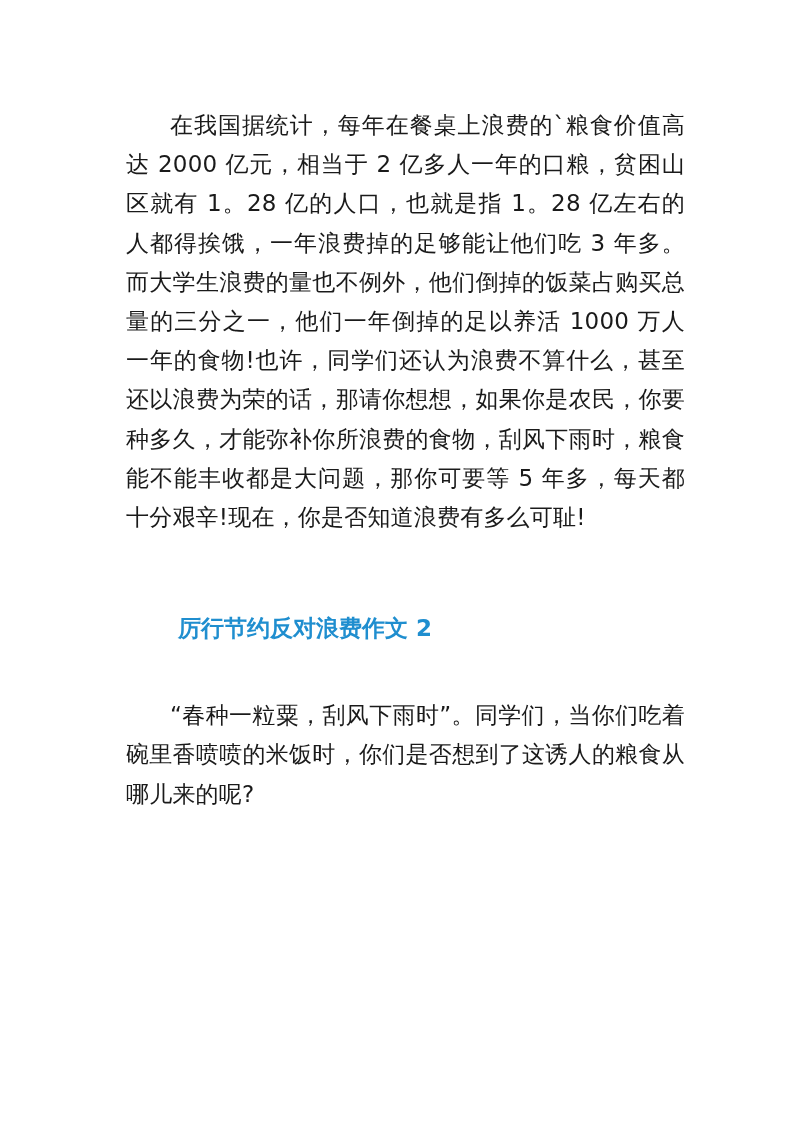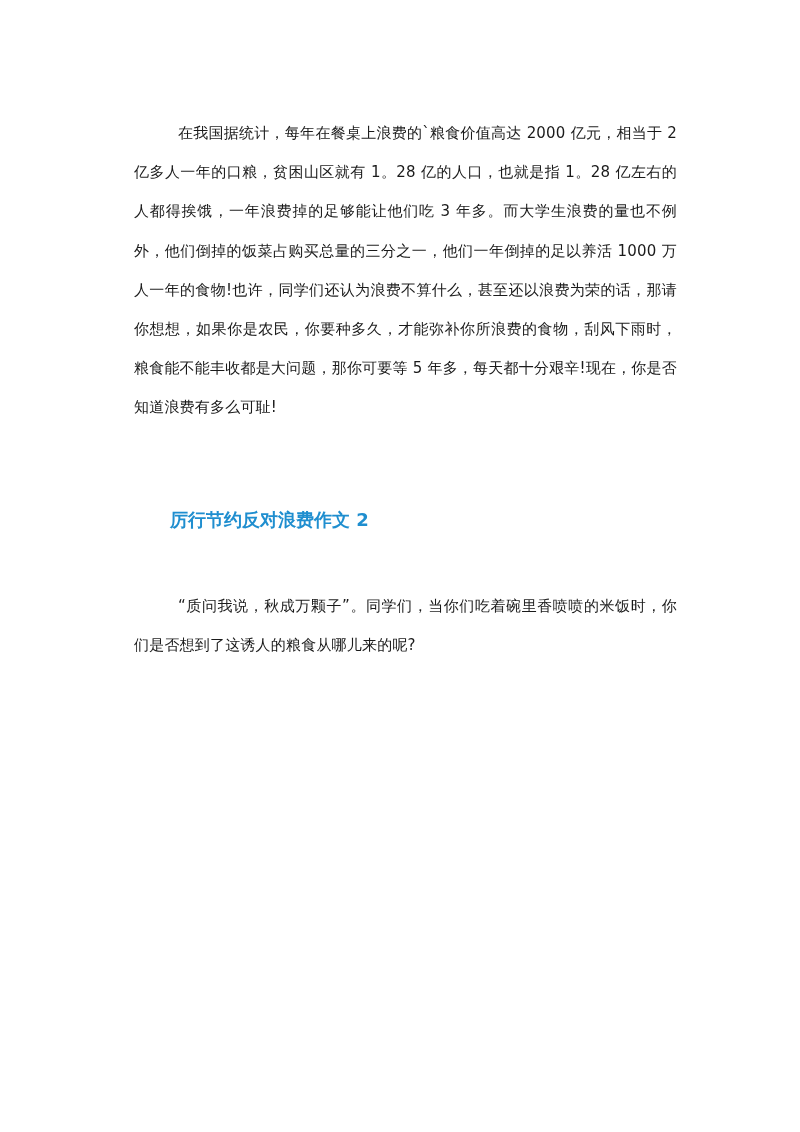--- a/index.html
+++ b/index.html
@@ -15,44 +15,44 @@
       font-family: "DejaVu Sans", "Liberation Sans", sans-serif;
       color: #1a1a1a;
     }
     .page {
       position: absolute;
       left: 118px;
       top: 98px;
       width: 575px;
     }
     .para {
-      margin: 16px;
-      font-size: 15px;
+      margin: 8px;
+      font-size: 23px;
       line-height: 39.2px;
       text-indent: 44px;
       text-align: justify;
       letter-spacing: 0.2px;
       word-break: break-all;
     }
     .gap {
       height: 24px;
     }
     .heading {
-      margin: 8px;
-      font-size: 18px;
+      margin: 16px;
+      font-size: 23px;
       line-height: 39px;
       padding-left: 44px;
       color: #1f8ecf;
       font-weight: bold;
     }
   </style>
 </head>
 <body>
 
 <div class="page">
   <p class="para">在我国据统计，每年在餐桌上浪费的`粮食价值高达 2000 亿元，相当于 2 亿多人一年的口粮，贫困山区就有 1。28 亿的人口，也就是指 1。28 亿左右的人都得挨饿，一年浪费掉的足够能让他们吃 3 年多。而大学生浪费的量也不例外，他们倒掉的饭菜占购买总量的三分之一，他们一年倒掉的足以养活 1000 万人一年的食物!也许，同学们还认为浪费不算什么，甚至还以浪费为荣的话，那请你想想，如果你是农民，你要种多久，才能弥补你所浪费的食物，刮风下雨时，粮食能不能丰收都是大问题，那你可要等 5 年多，每天都十分艰辛!现在，你是否知道浪费有多么可耻!</p>
   <div class="gap"></div>
   <div class="gap"></div>
   <h2 class="heading">厉行节约反对浪费作文 2</h2>
   <div class="gap"></div>
-  <p class="para">“质问我说，秋成万颗子”。同学们，当你们吃着碗里香喷喷的米饭时，你们是否想到了这诱人的粮食从哪儿来的呢?</p>
+  <p class="para">“春种一粒粟，刮风下雨时”。同学们，当你们吃着碗里香喷喷的米饭时，你们是否想到了这诱人的粮食从哪儿来的呢?</p>
   <div class="gap"></div>
 </div>
 
 </body></html>

